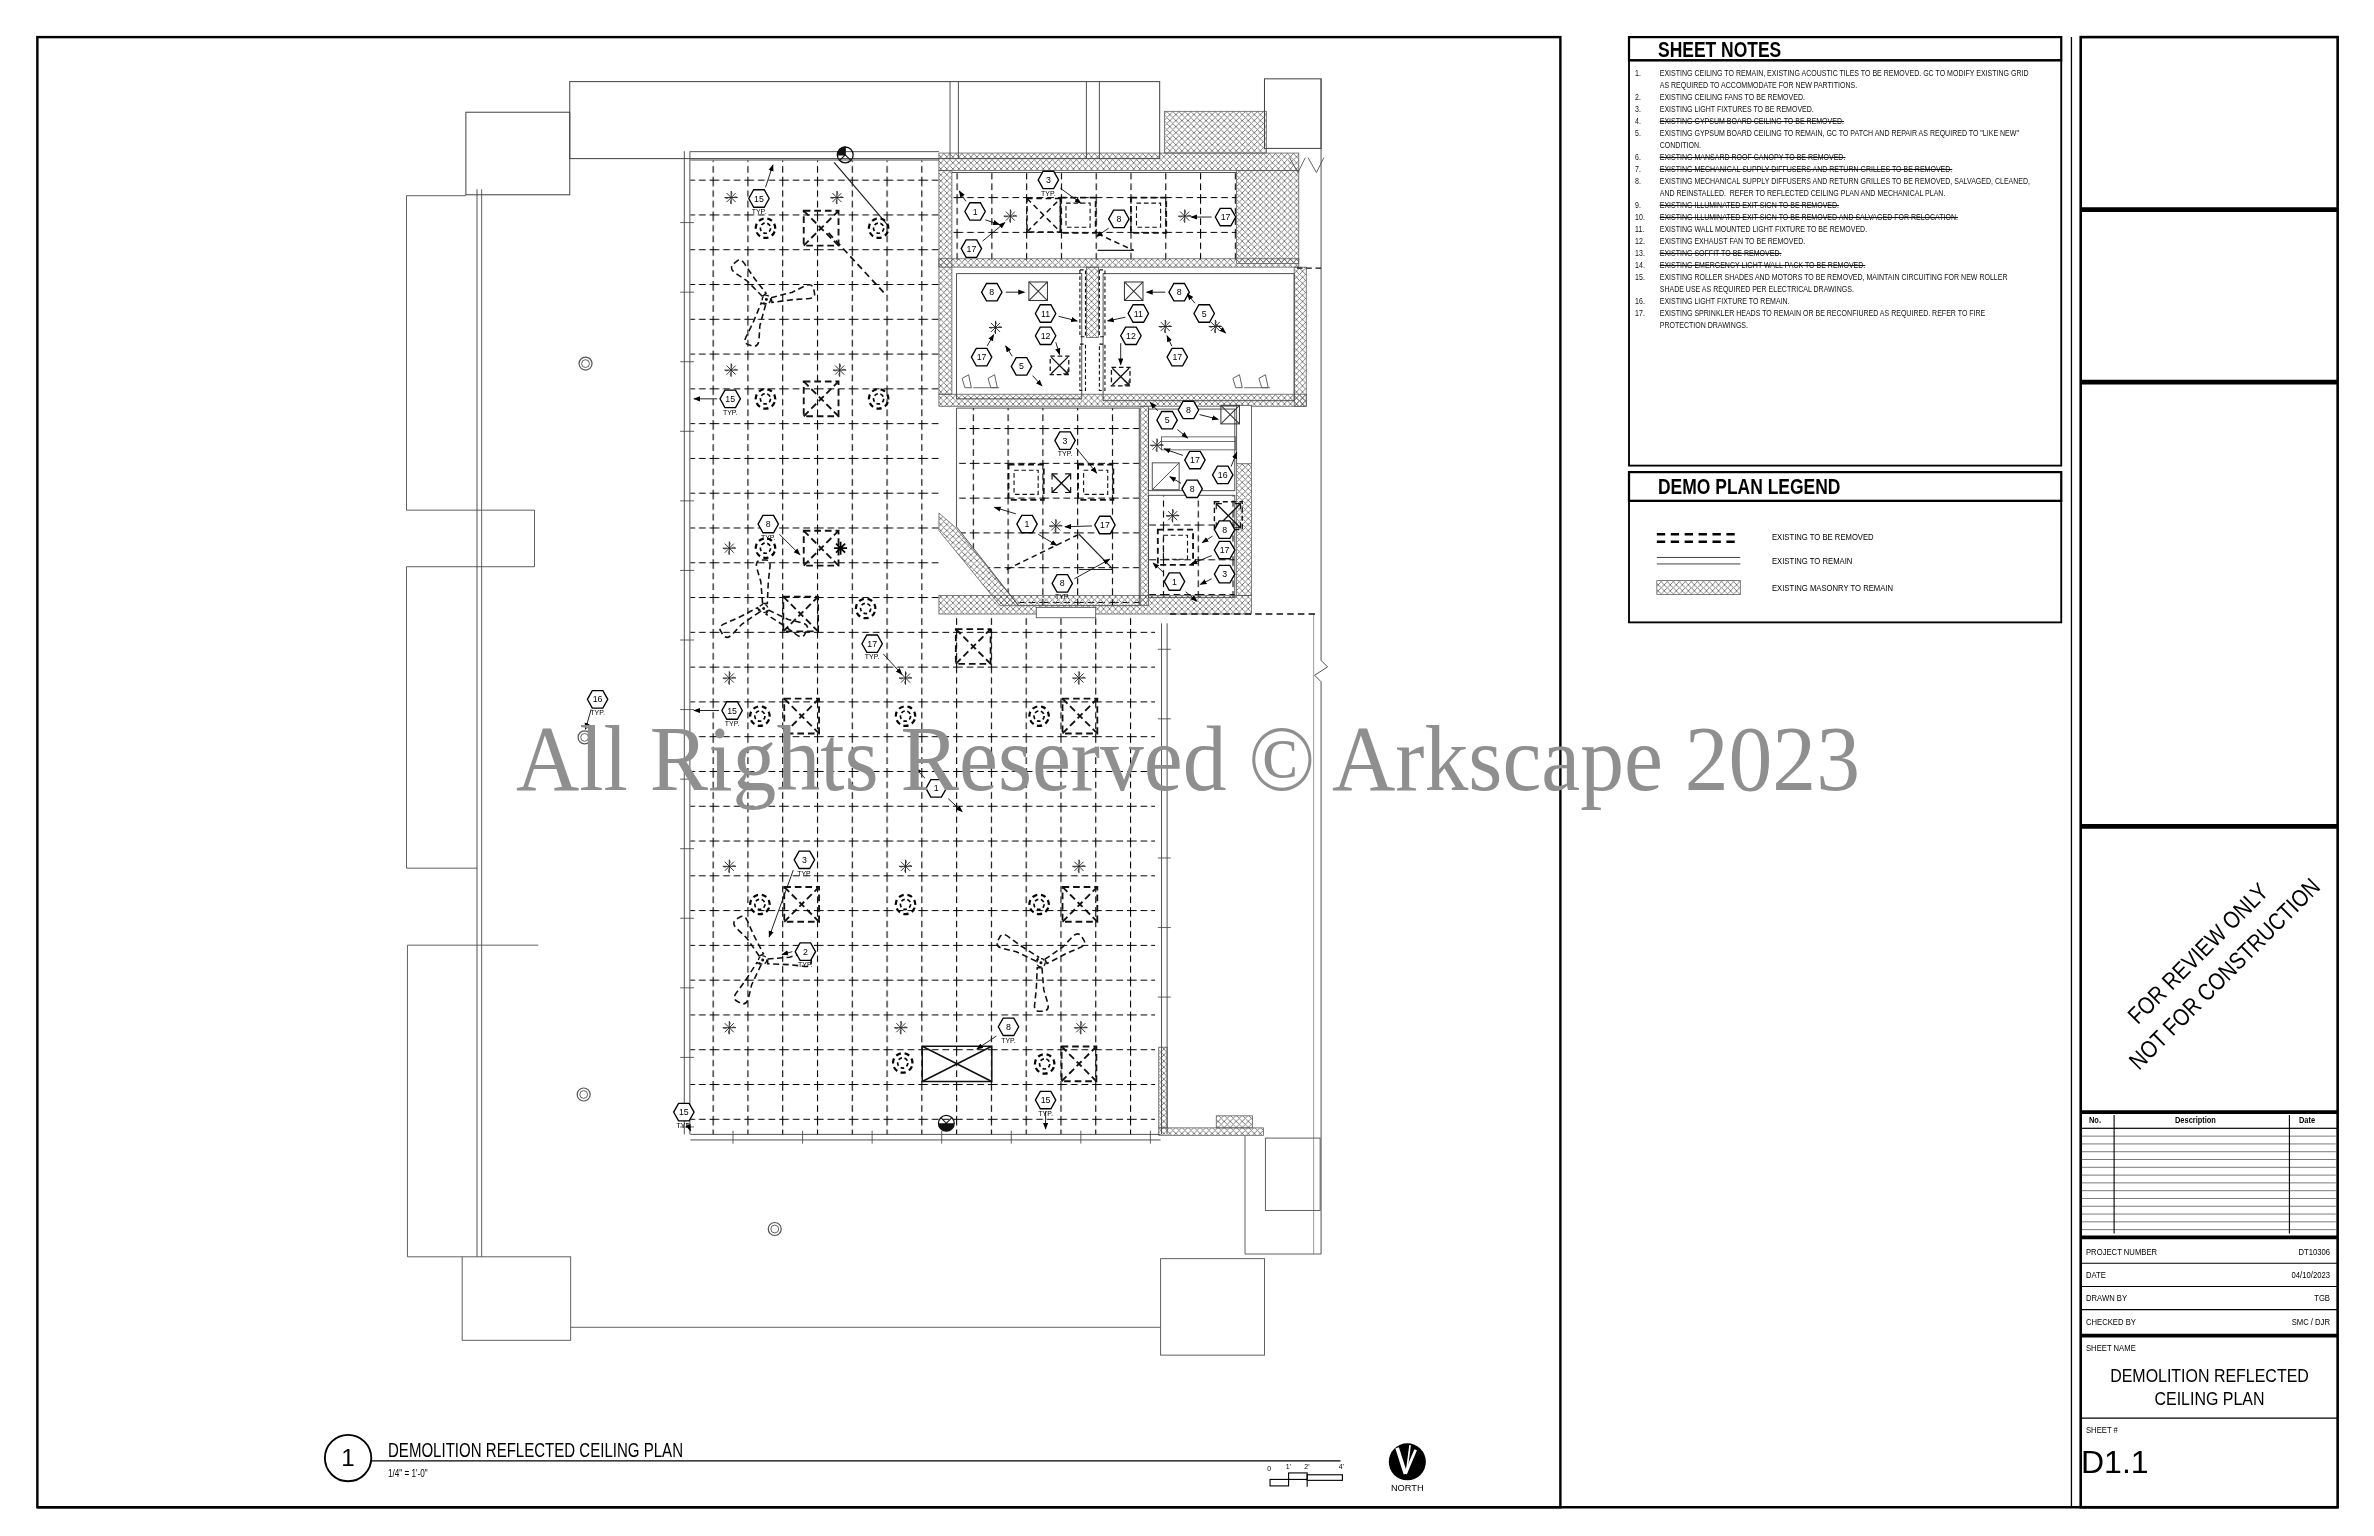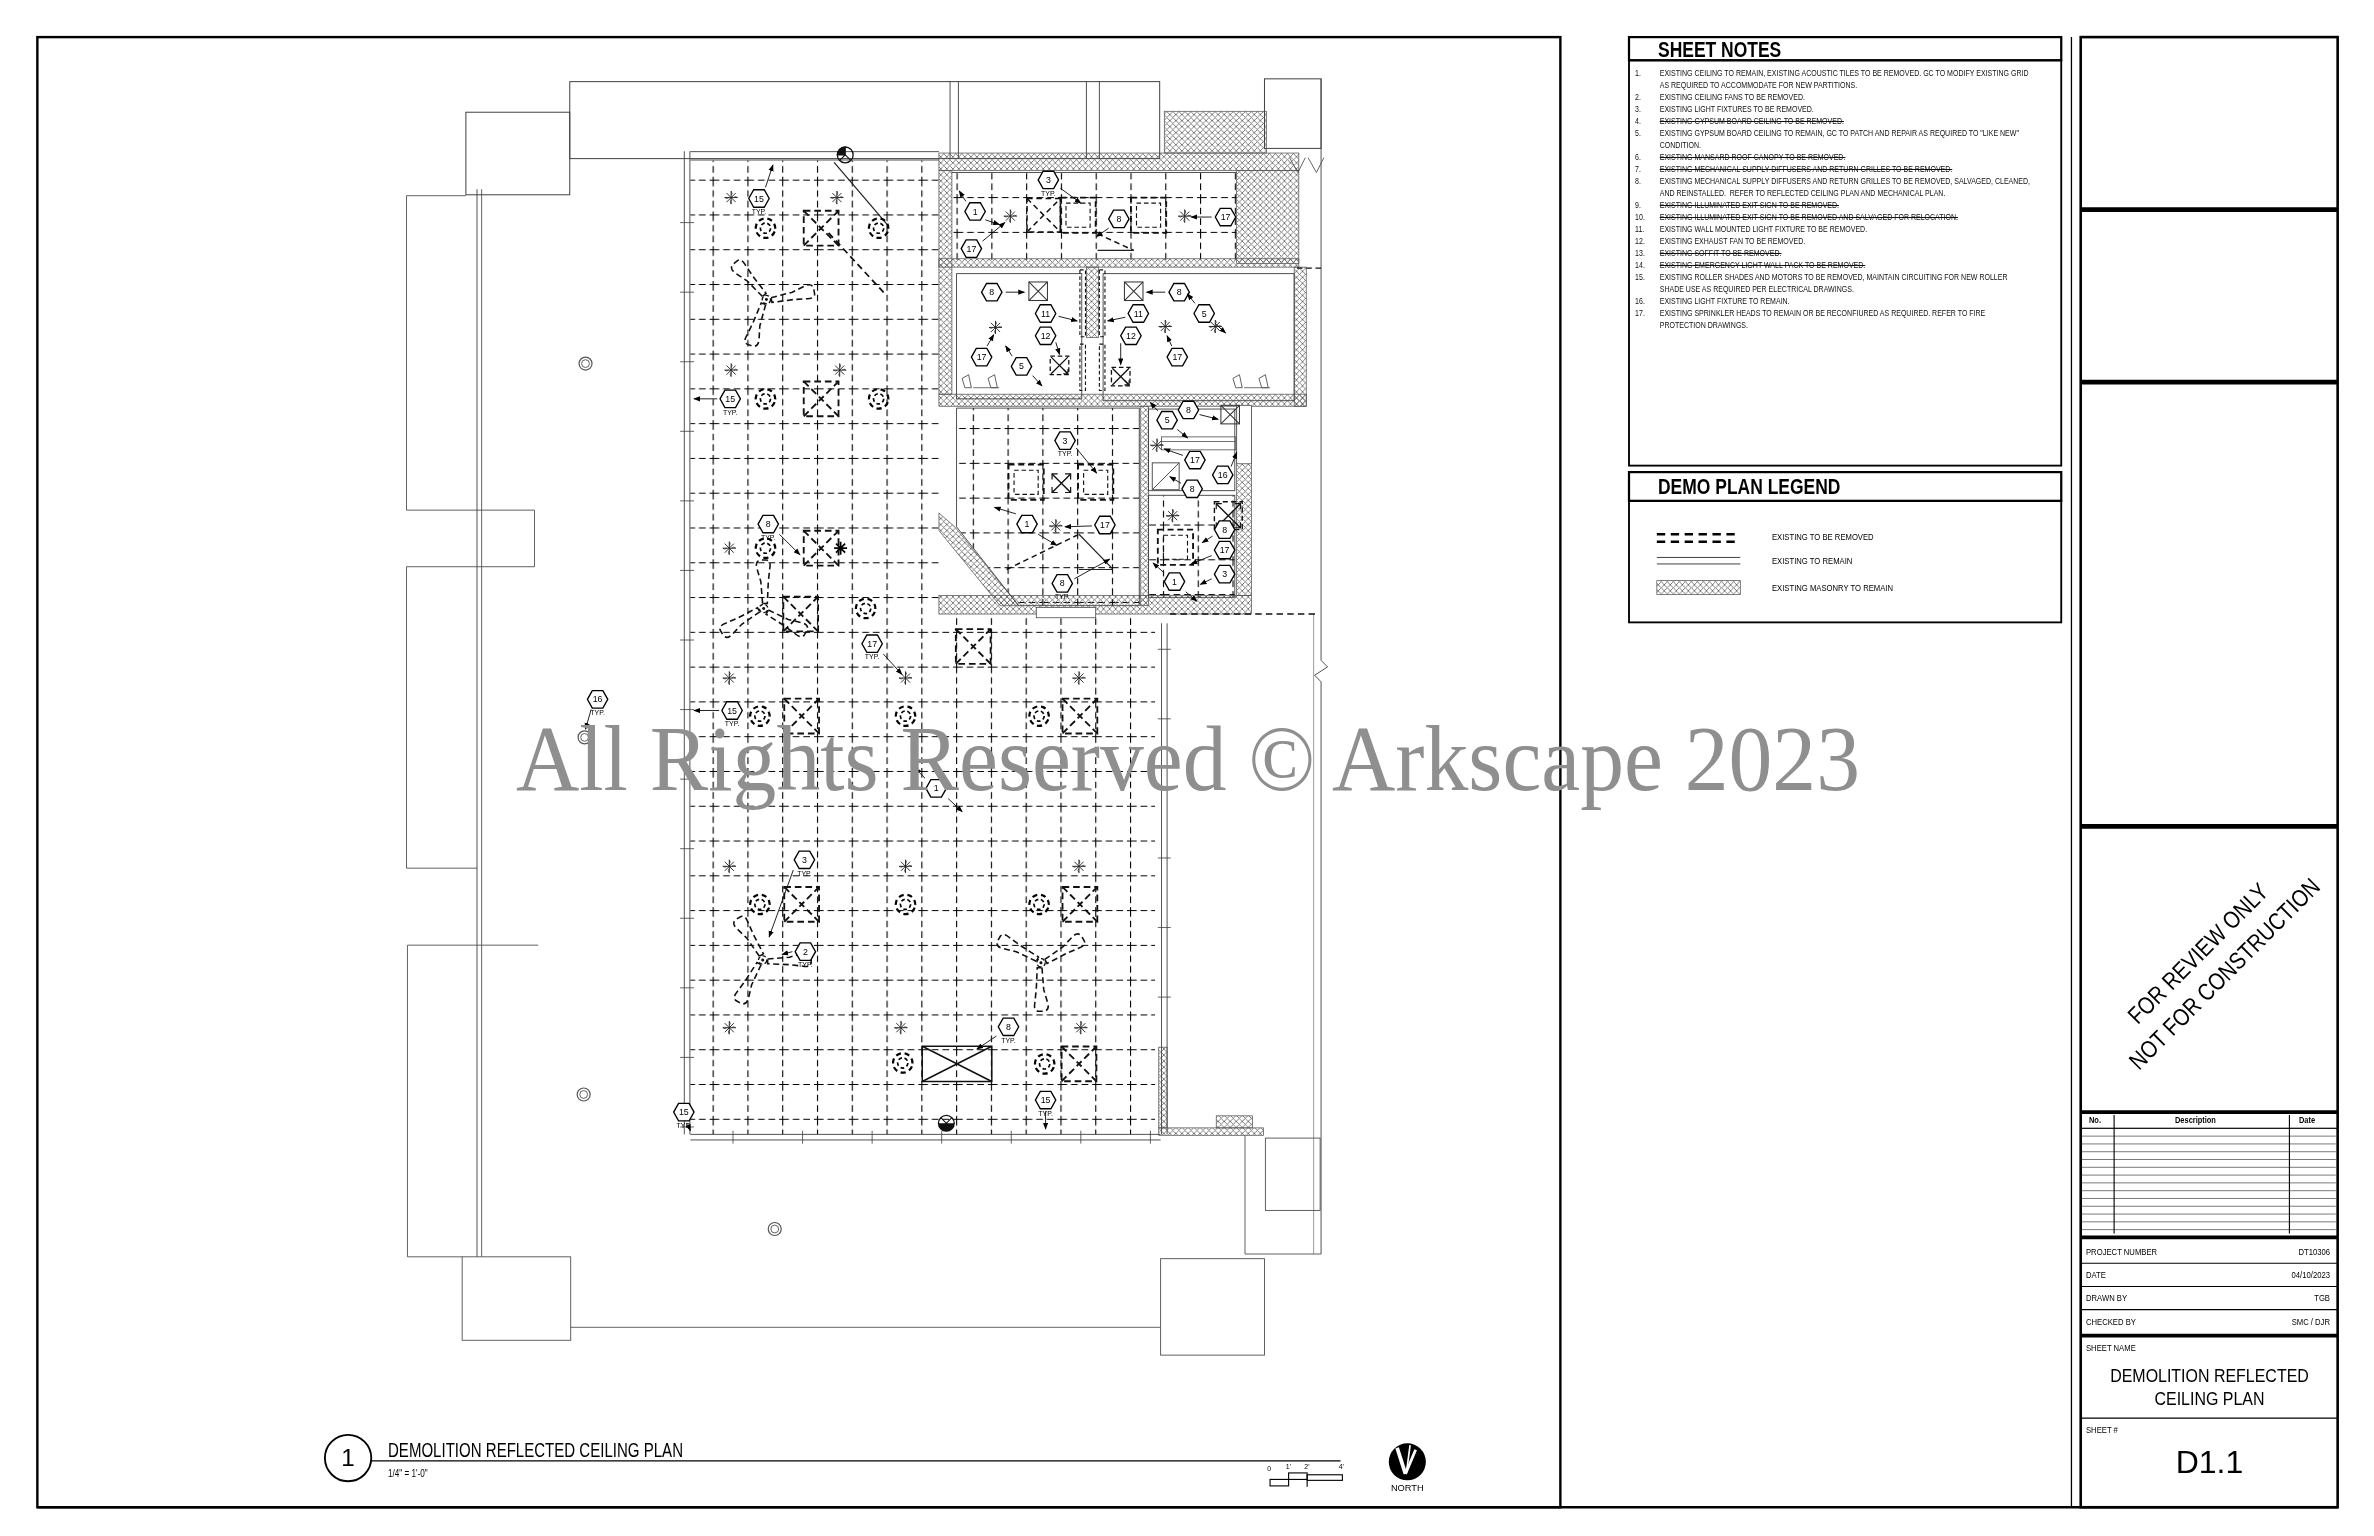--- a/index.html
+++ b/index.html
@@ -873,17 +873,17 @@
 <div class="tbr" style="left:2226px;top:1269px;width:104px;">04/10/2023</div>
 <div class="tb" style="left:2086px;top:1292px;">DRAWN BY</div>
 <div class="tbr" style="left:2226px;top:1292px;width:104px;">TGB</div>
 <div class="tb" style="left:2086px;top:1316px;">CHECKED BY</div>
 <div class="tbr" style="left:2226px;top:1316px;width:104px;">SMC / DJR</div>
 
 <div class="tb" style="left:2086px;top:1342px;">SHEET NAME</div>
 <div class="abs" style="left:2081px;top:1364px;width:257px;text-align:center;font-size:19px;line-height:23px;transform:scaleX(0.84);transform-origin:50% 0;">DEMOLITION REFLECTED<br>CEILING PLAN</div>
 
 <div class="tb" style="left:2086px;top:1424px;">SHEET #</div>
-<div class="abs" style="left:2081px;top:1444px;width:257px;text-align:center;font-size:32px;">D1.1</div>
+<div class="abs" style="left:2081px;top:1444px;width:257px;text-align:left;font-size:32px;">D1.1</div>
 
 <div class="abs" style="left:388px;top:1439px;font-size:20px;transform:scaleX(0.752);transform-origin:0 0;">DEMOLITION REFLECTED CEILING PLAN</div>
 <div class="abs" style="left:388px;top:1468px;font-size:10.2px;transform:scaleX(0.8);transform-origin:0 0;">1/4" = 1'-0"</div>
 </div>
 
 </body></html>

